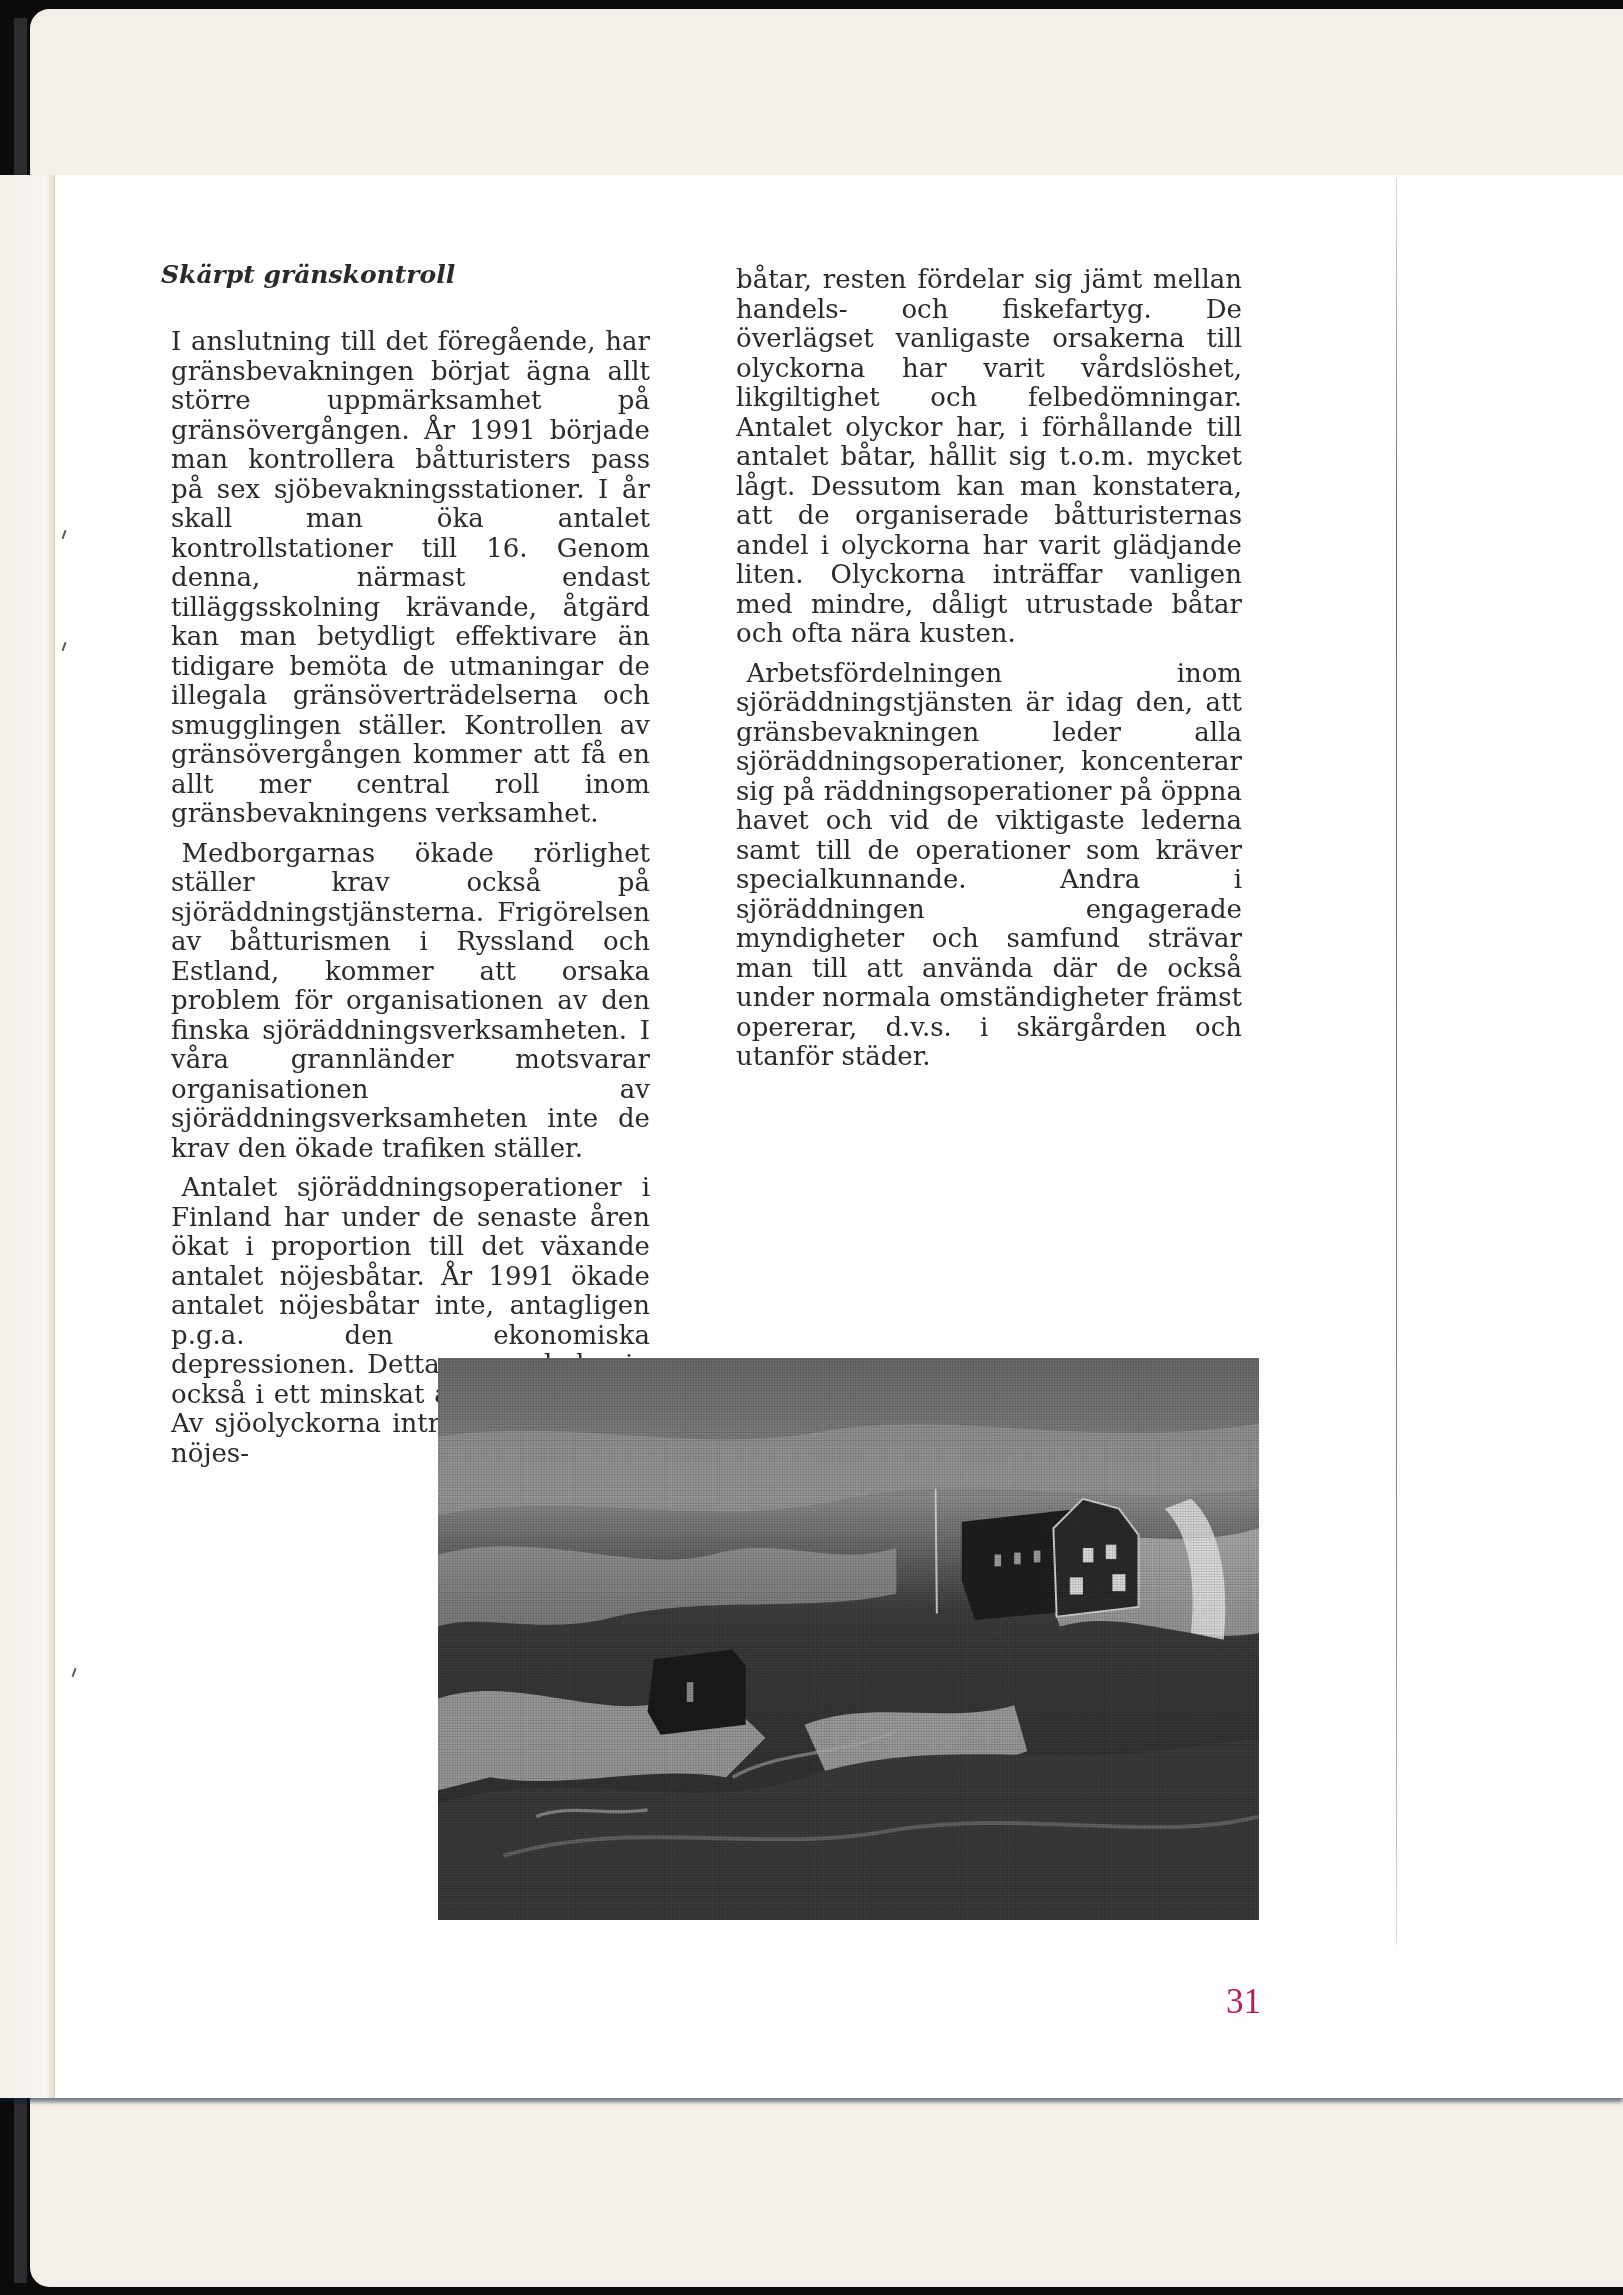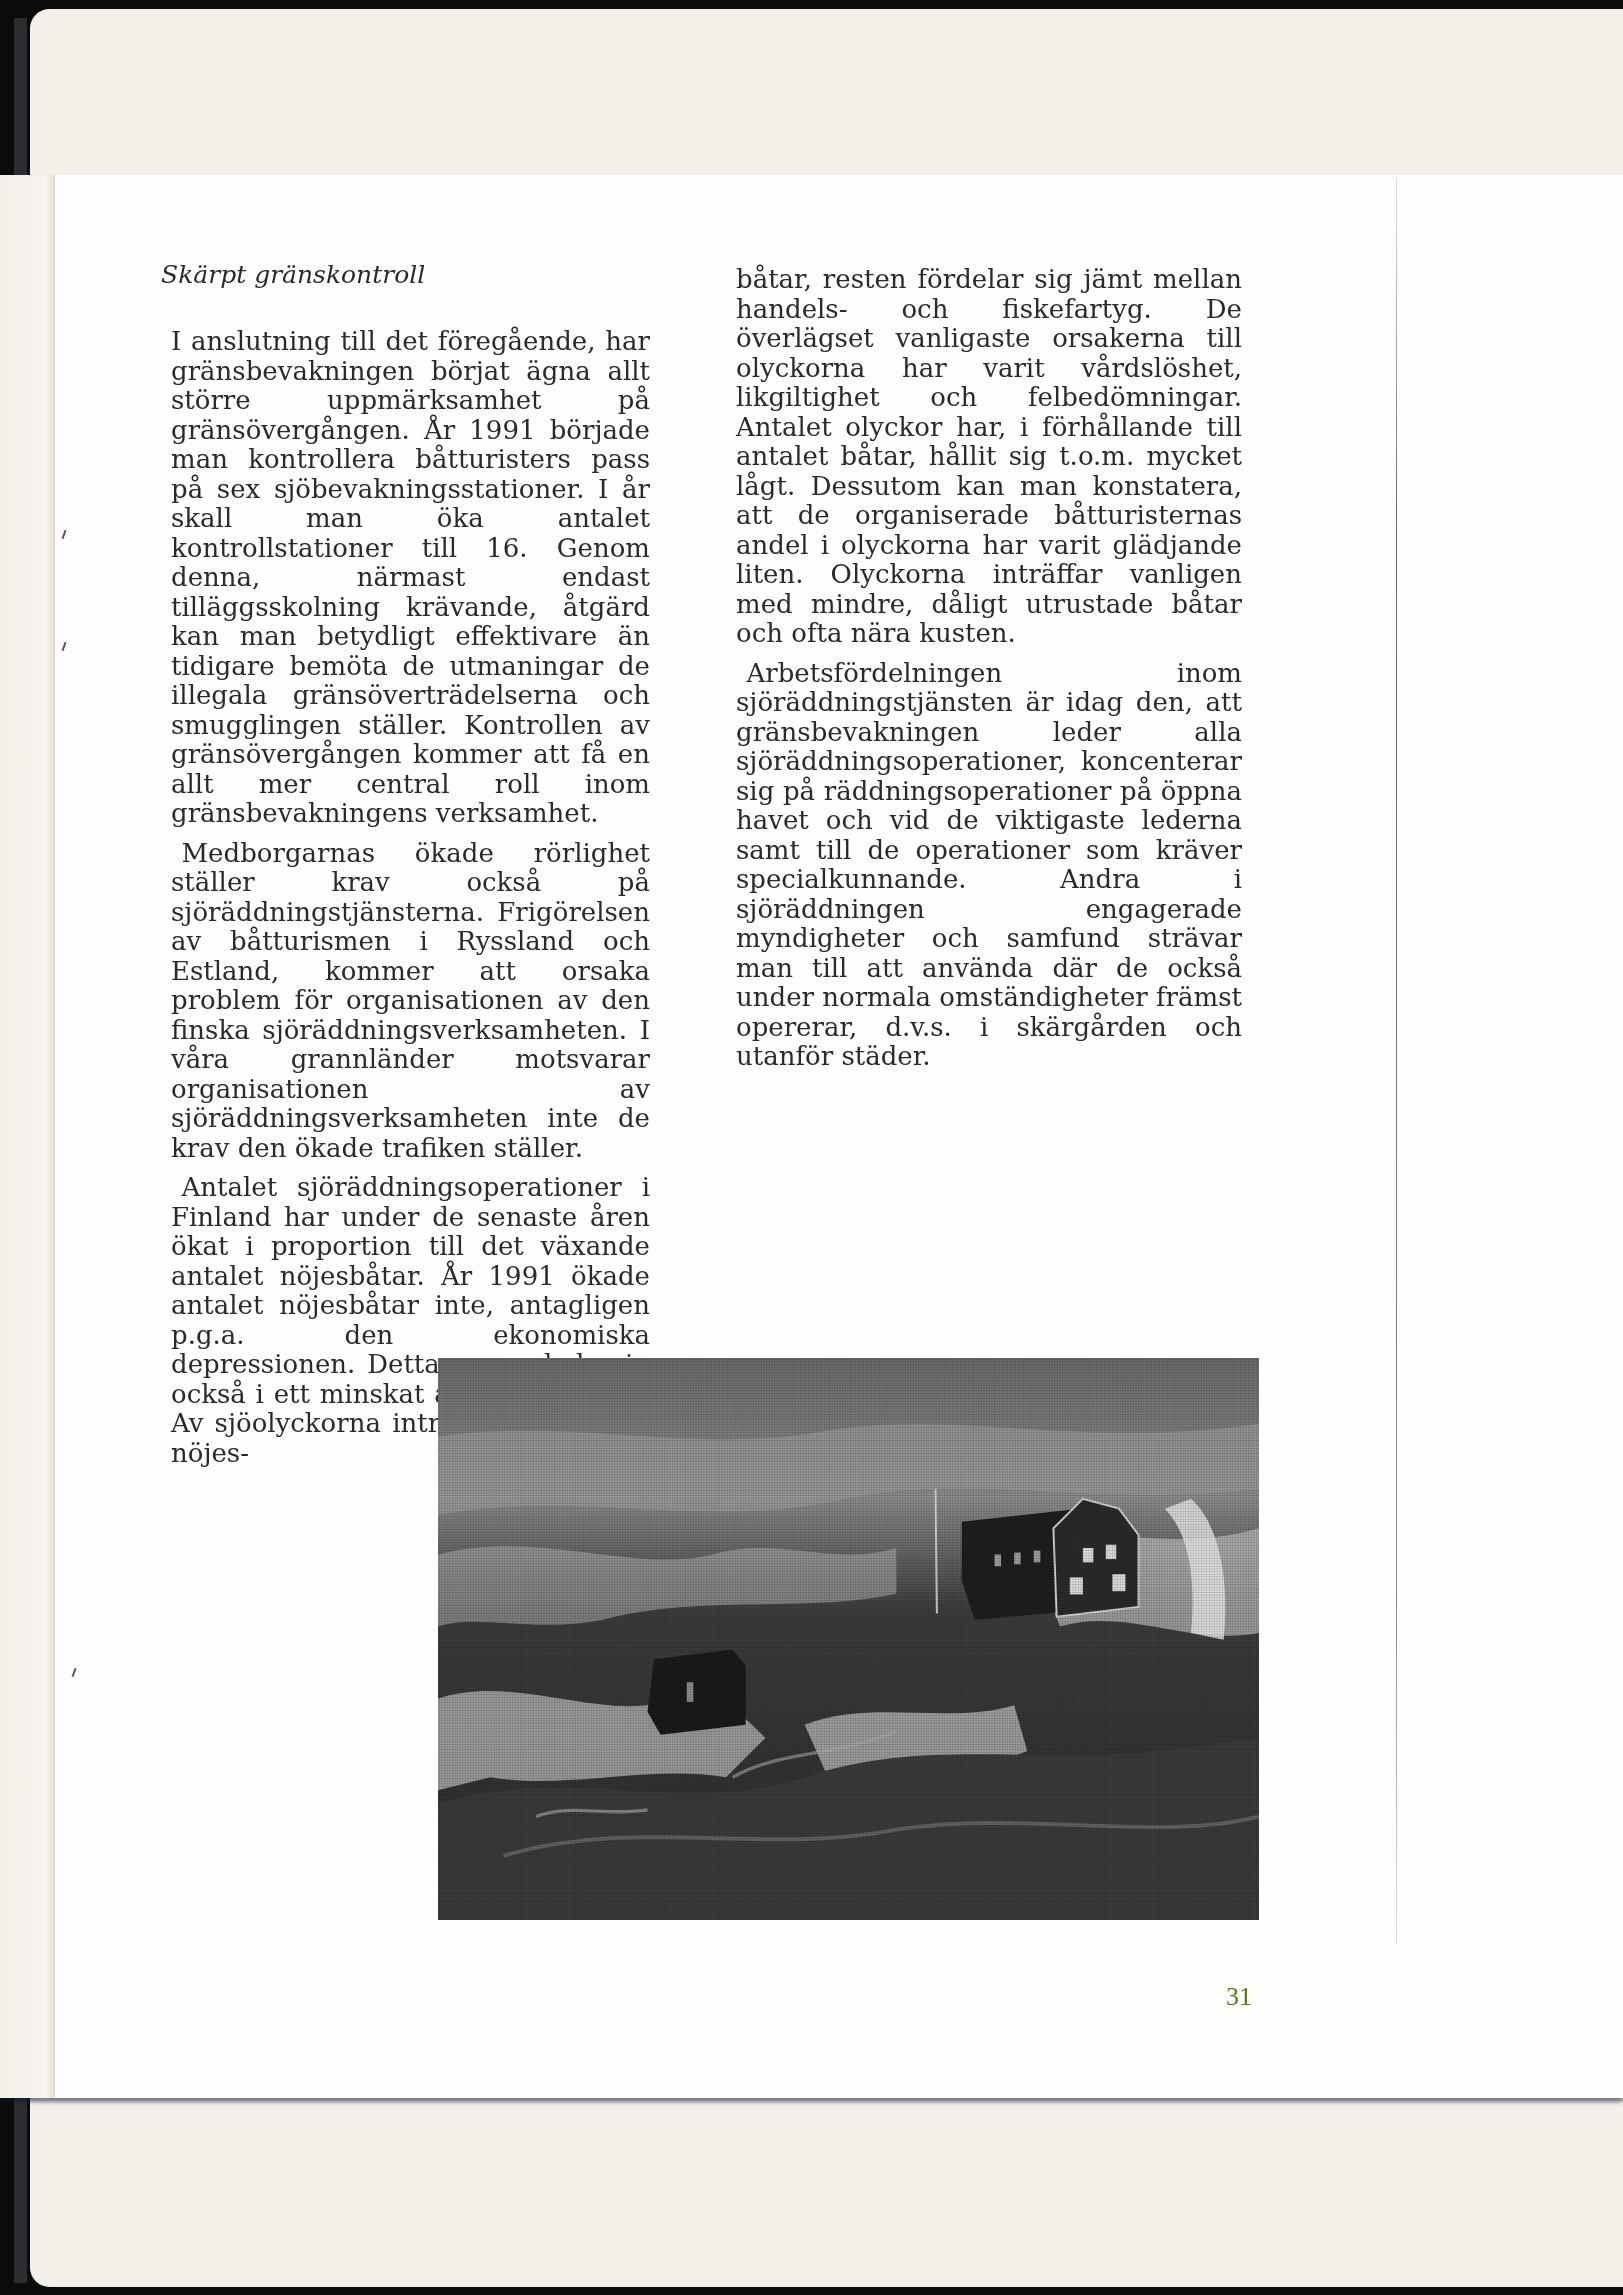--- a/index.html
+++ b/index.html
@@ -36,37 +36,37 @@
   .column {
     position: absolute; font-size: 26px; line-height: 29.5px;
     text-align: justify; hyphens: none;
   }
   .col-left { left: 161px; top: 85px; width: 499px; }
   .col-right { left: 726px; top: 80px; width: 526px; }
   .section-heading {
     font-style: italic; font-size: 25px; line-height: 30px;
     margin: 0; font-weight: normal; text-align: left;
   }
-  .col-left .section-heading { margin-bottom: 37px; }
+  .col-left .section-heading { margin-bottom: 37px; font-weight: bold; }
   .col-right .section-heading { margin-top: 63px; margin-bottom: 38px; }
   .para { margin: 10px; text-indent: 0; }
   .para.indent { text-indent: 10.5px; }
   .photo {
     position: absolute; left: 438px; top: 1183px; width: 821px; height: 562px;
     overflow: hidden; background: #555;
   }
   .photo svg { width: 100%; height: 100%; display: block; }
   .caption {
     position: absolute; left: 134px; top: 1674px; width: 281px;
     font-style: italic; font-size: 19px; line-height: 26px;
     text-align: justify; letter-spacing: 0.7px;
   }
   .page-number {
     position: absolute; left: 1226px; top: 1807px;
-    font-family: "Liberation Serif", serif; font-size: 26px; color: #4d7c0f;
+    font-family: "Liberation Serif", serif; font-size: 35px; color: #be185d;
   }
   .margin-mark {
     position: absolute; width: 2px; height: 9.2px; background: #555; transform: rotate(20deg);
   }
 </style>
 </head>
 <body>
 
 <div class="back-sheet-shadow"></div>
 <div class="back-sheet"></div>

